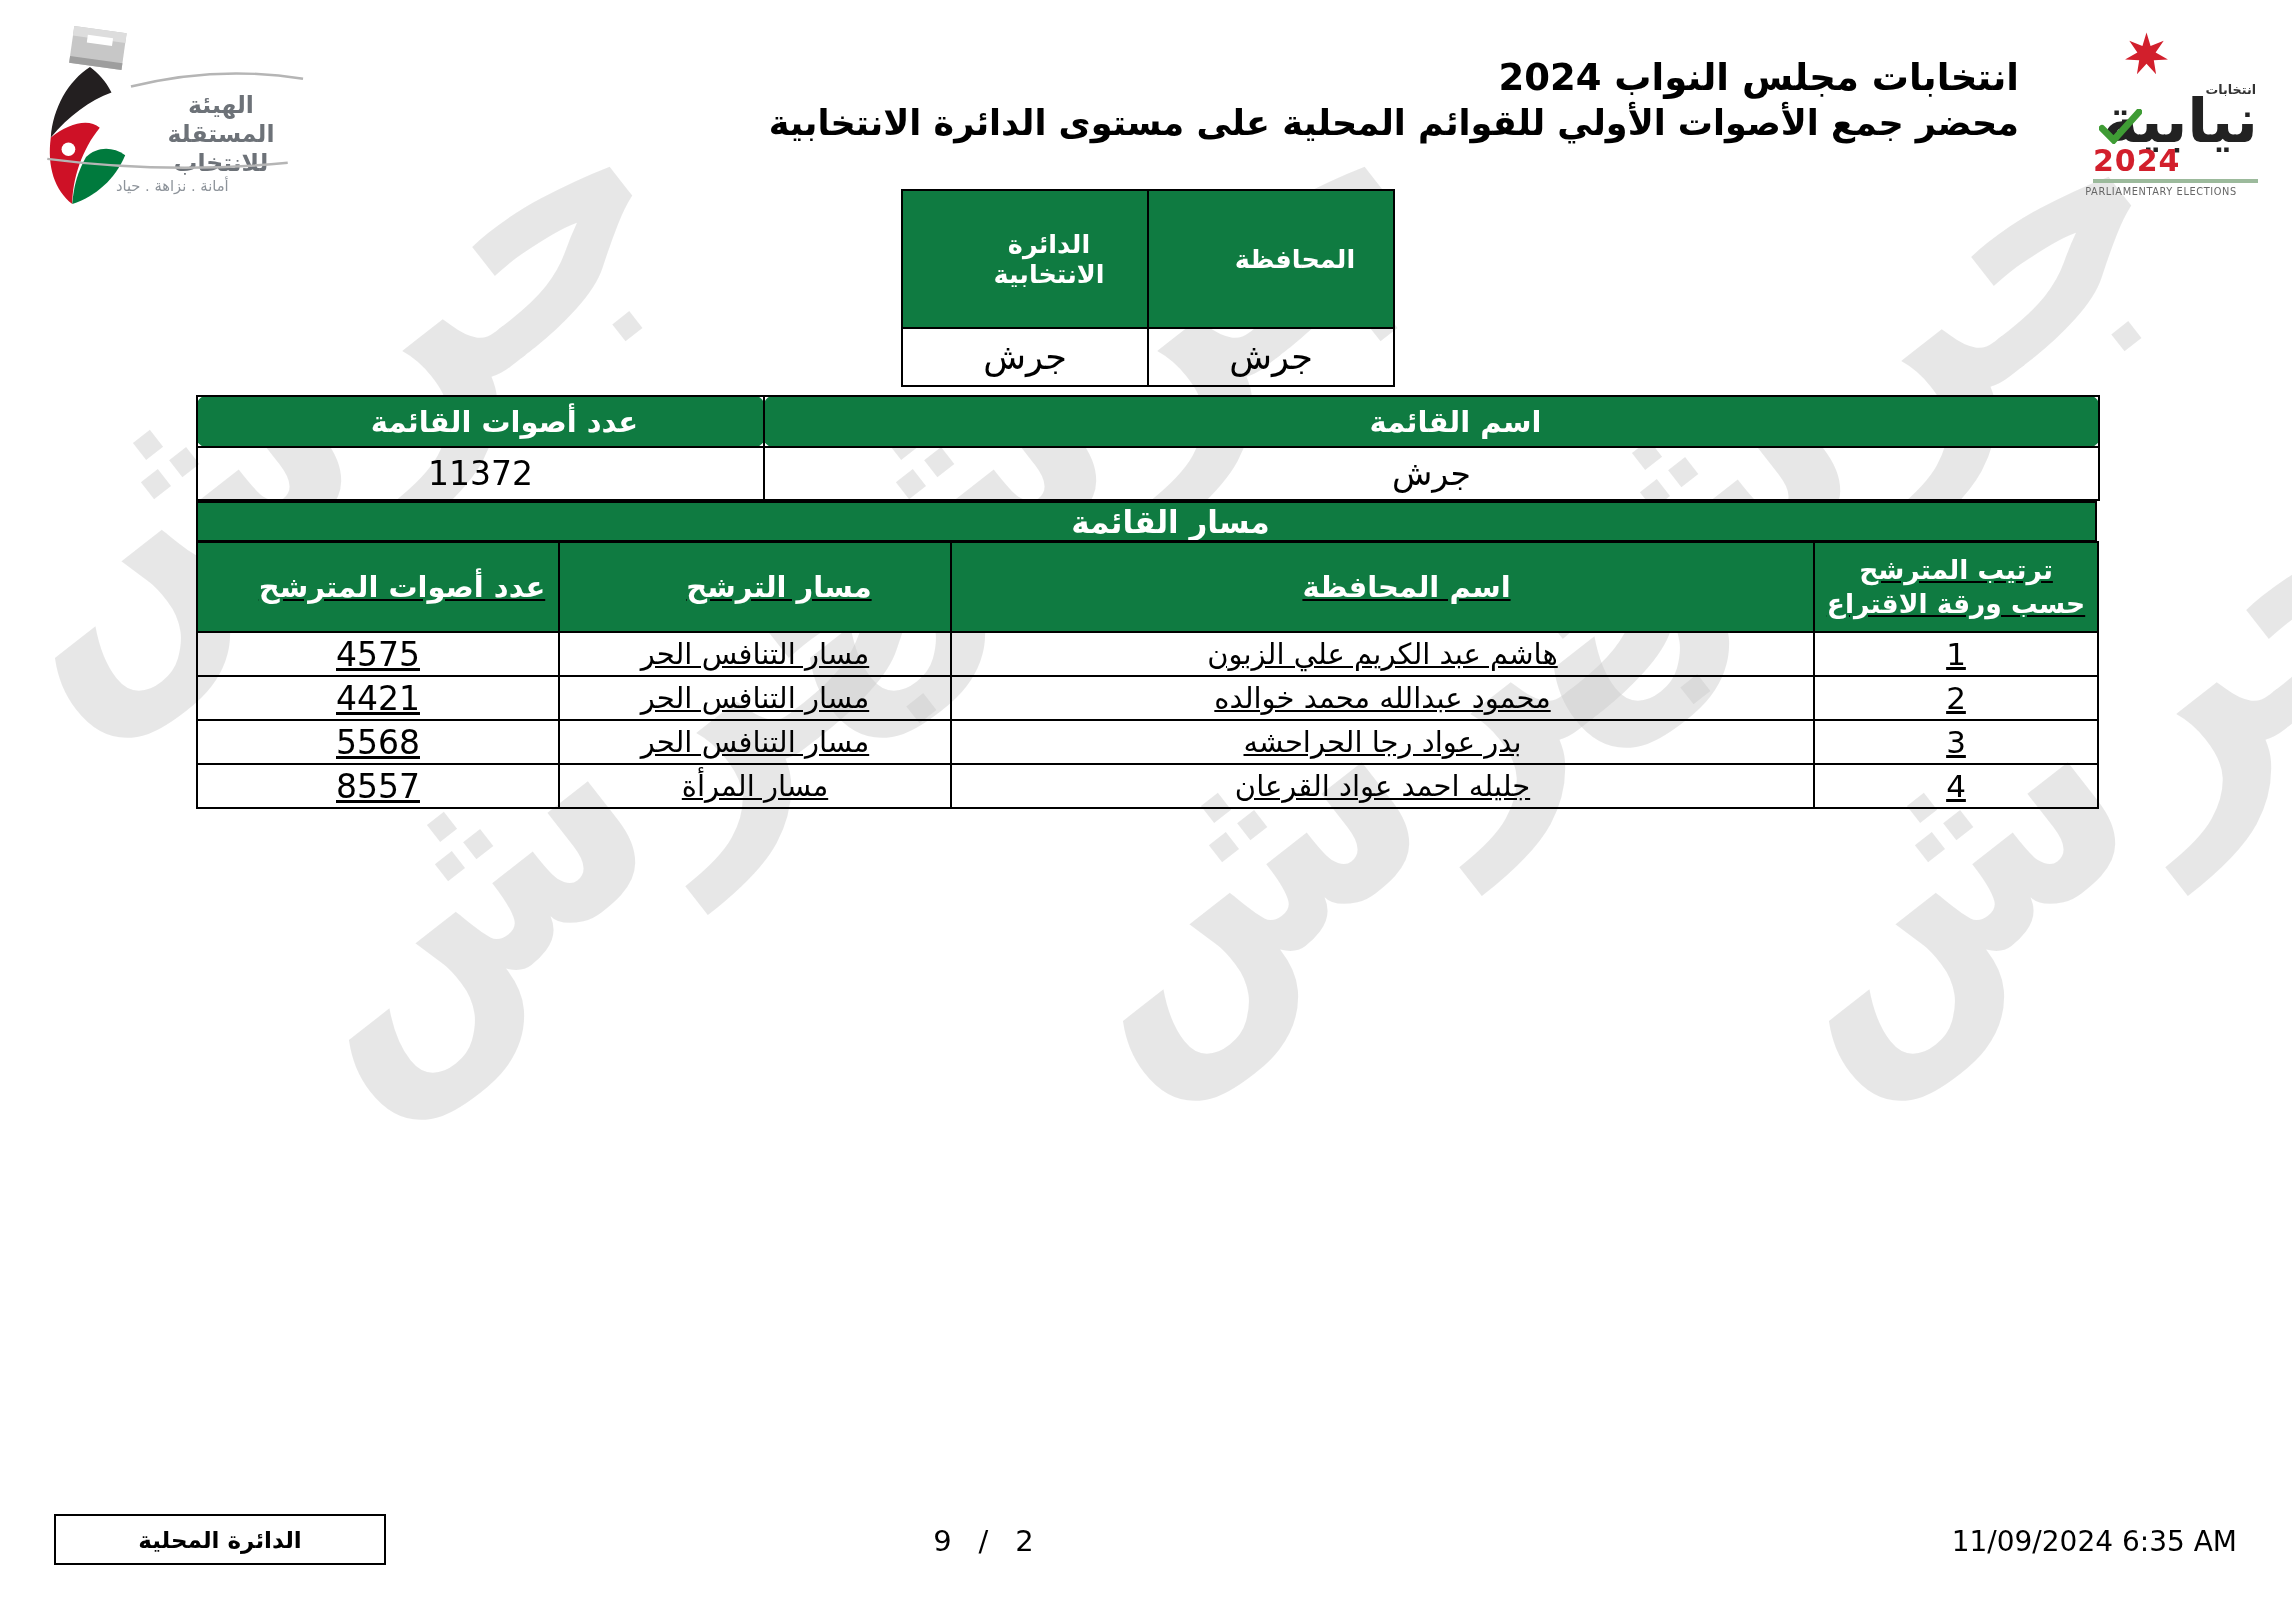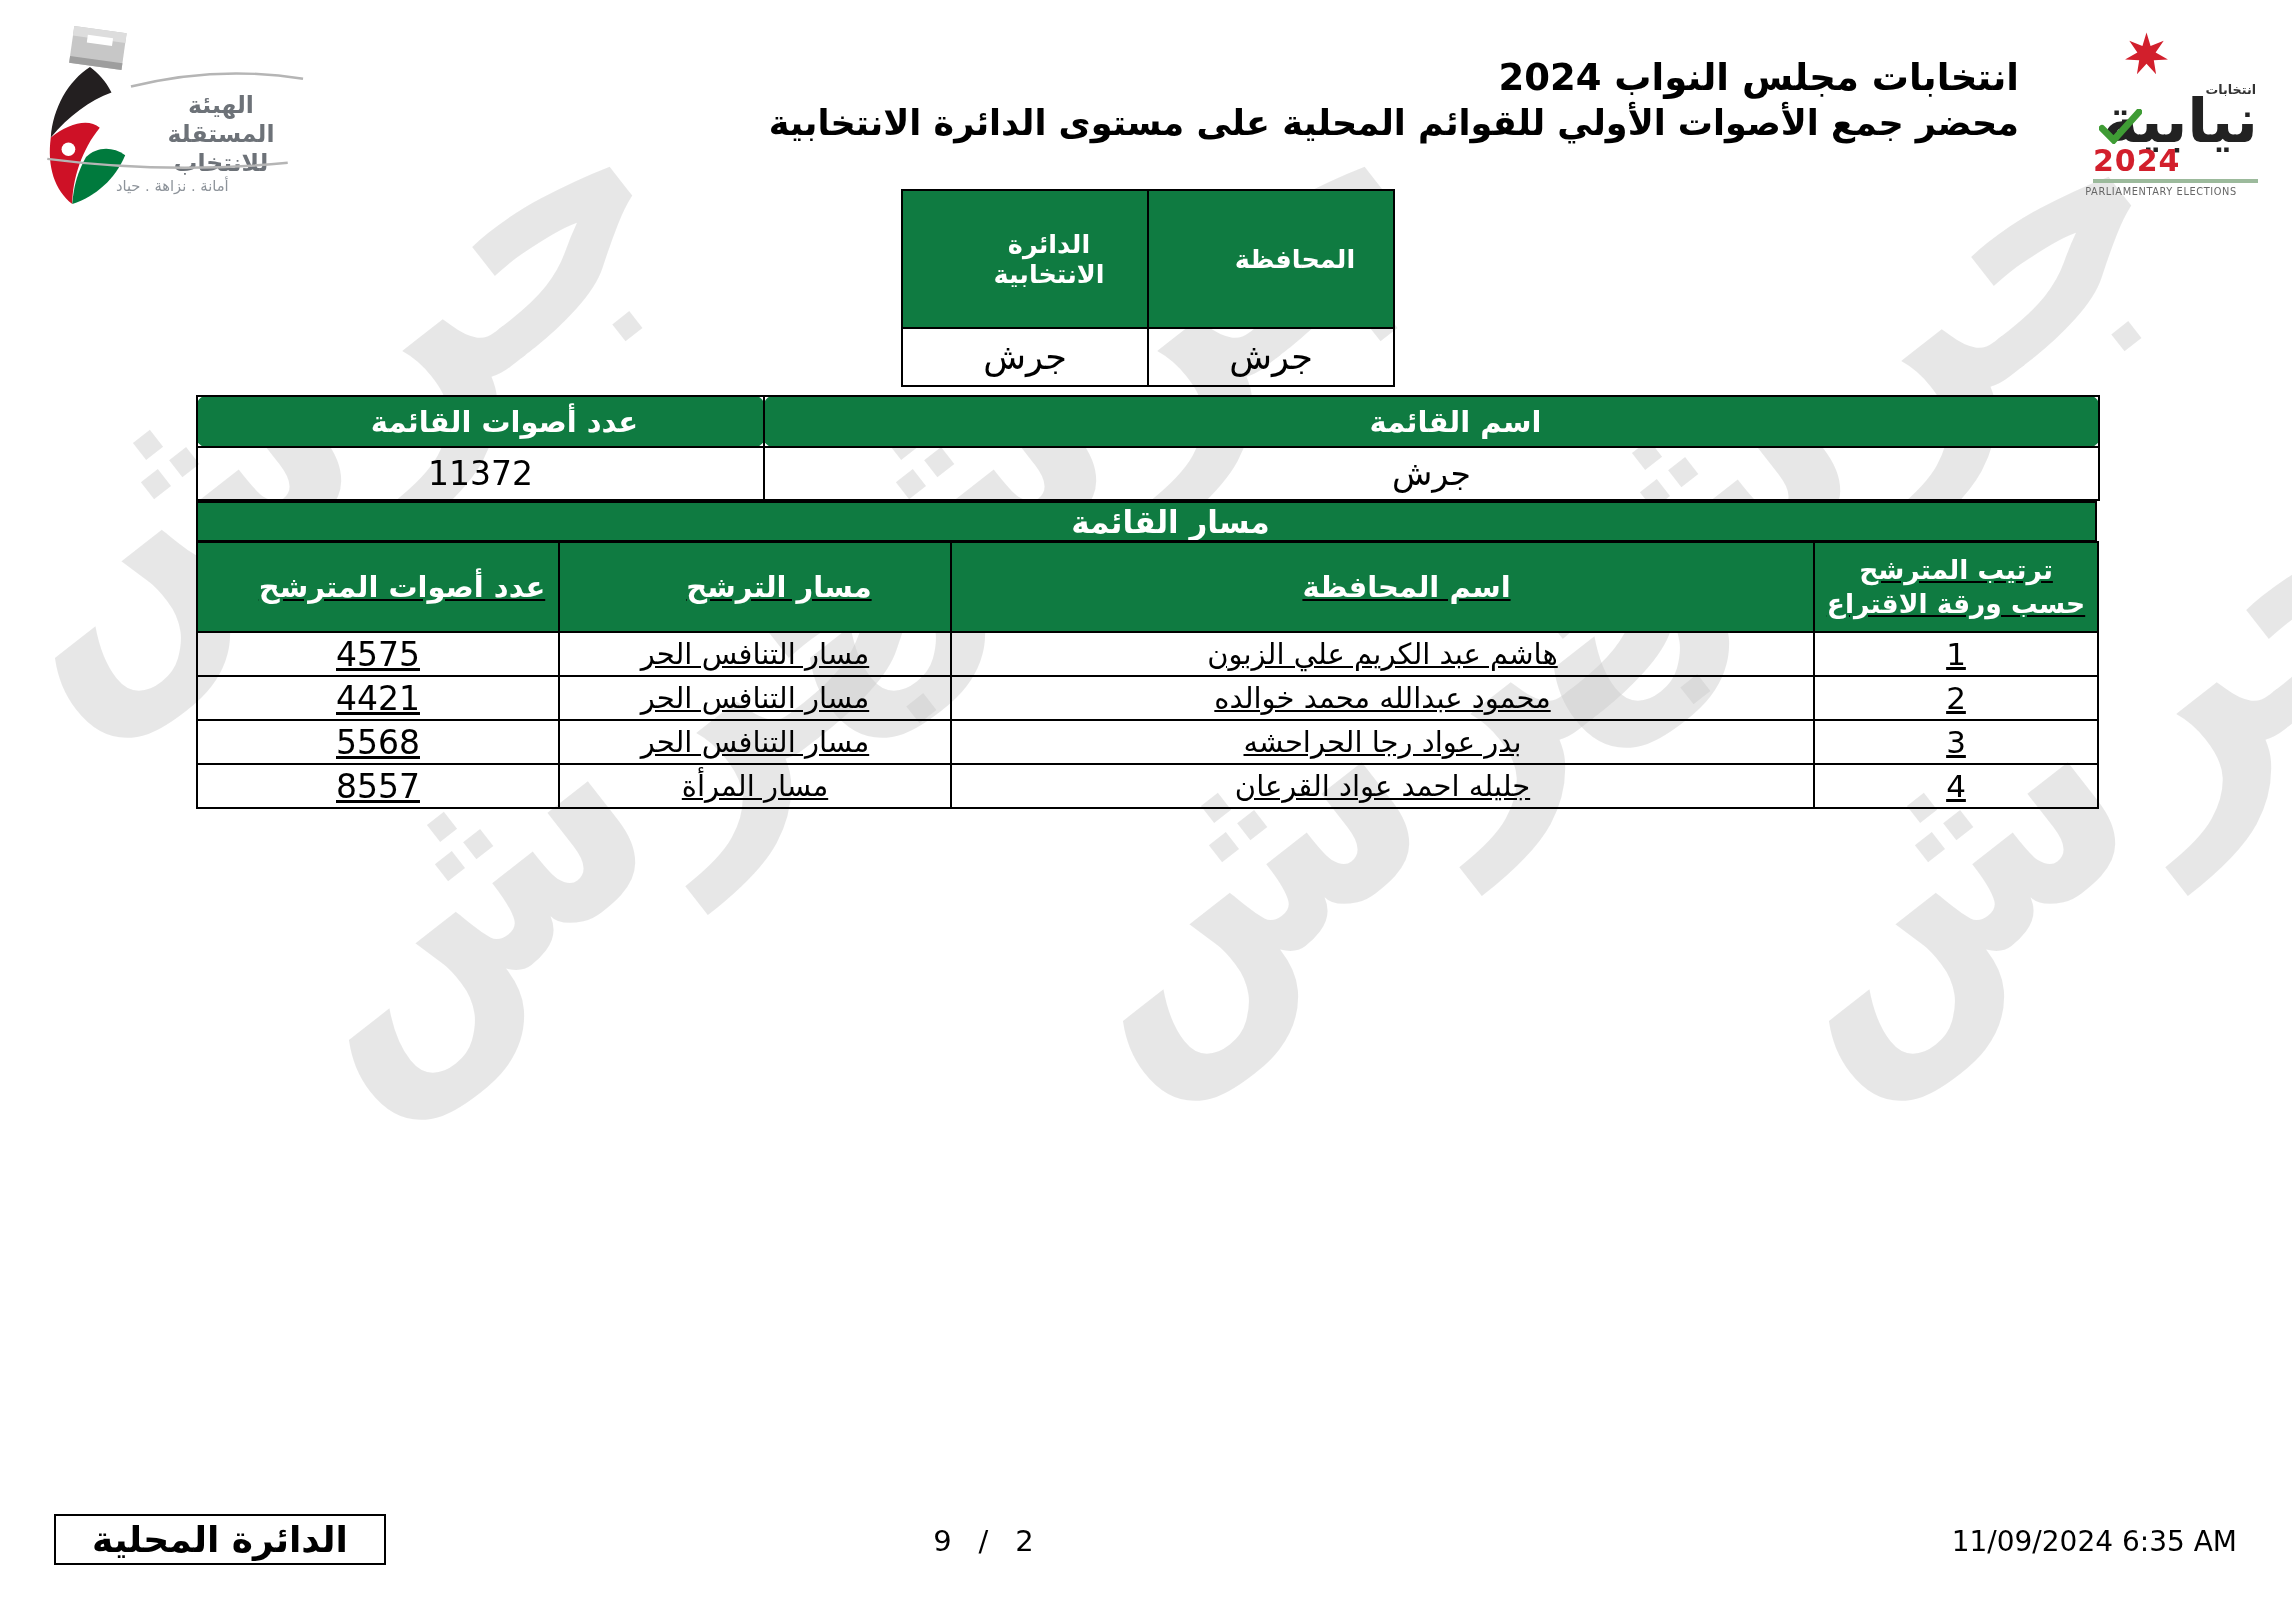--- a/index.html
+++ b/index.html
@@ -52,21 +52,21 @@
   .cand-table{left:196px;top:541px;width:1901px;text-decoration:underline;}
   .cand-table .hdr{height:88px;font-size:29px;}
   .cand-table .hdr-rank{font-size:26.5px;line-height:1.3;padding:0 5.9px;}
   .cand-table .row{height:44px;}
   .cell-name,.cell-path{font-size:29px;direction:rtl;}
   .cell-votes{font-size:33px;}
   .cell-rank{font-size:31px;}
   .rtl{direction:rtl;}
   
   .district-box{position:absolute;left:54px;top:1514px;width:328px;height:47px;border:2.9px solid #000;
-    display:flex;align-items:center;justify-content:center;font-size:36px;font-weight:bold;z-index:1;direction:rtl;background:#fff;}
+    display:flex;align-items:center;justify-content:center;font-size:23px;font-weight:bold;z-index:1;direction:rtl;background:#fff;}
   .page-indicator{position:absolute;left:0;top:1524px;width:1967px;text-align:center;
     font-size:29px;z-index:1;direction:ltr;word-spacing:17.6px;}
   .datetime{position:absolute;right:56px;top:1525px;font-size:28px;z-index:1;direction:ltr;}
 </style>
 </head>
 <body>
 
 <div class="page">
 
   <div class="wm-layer">

